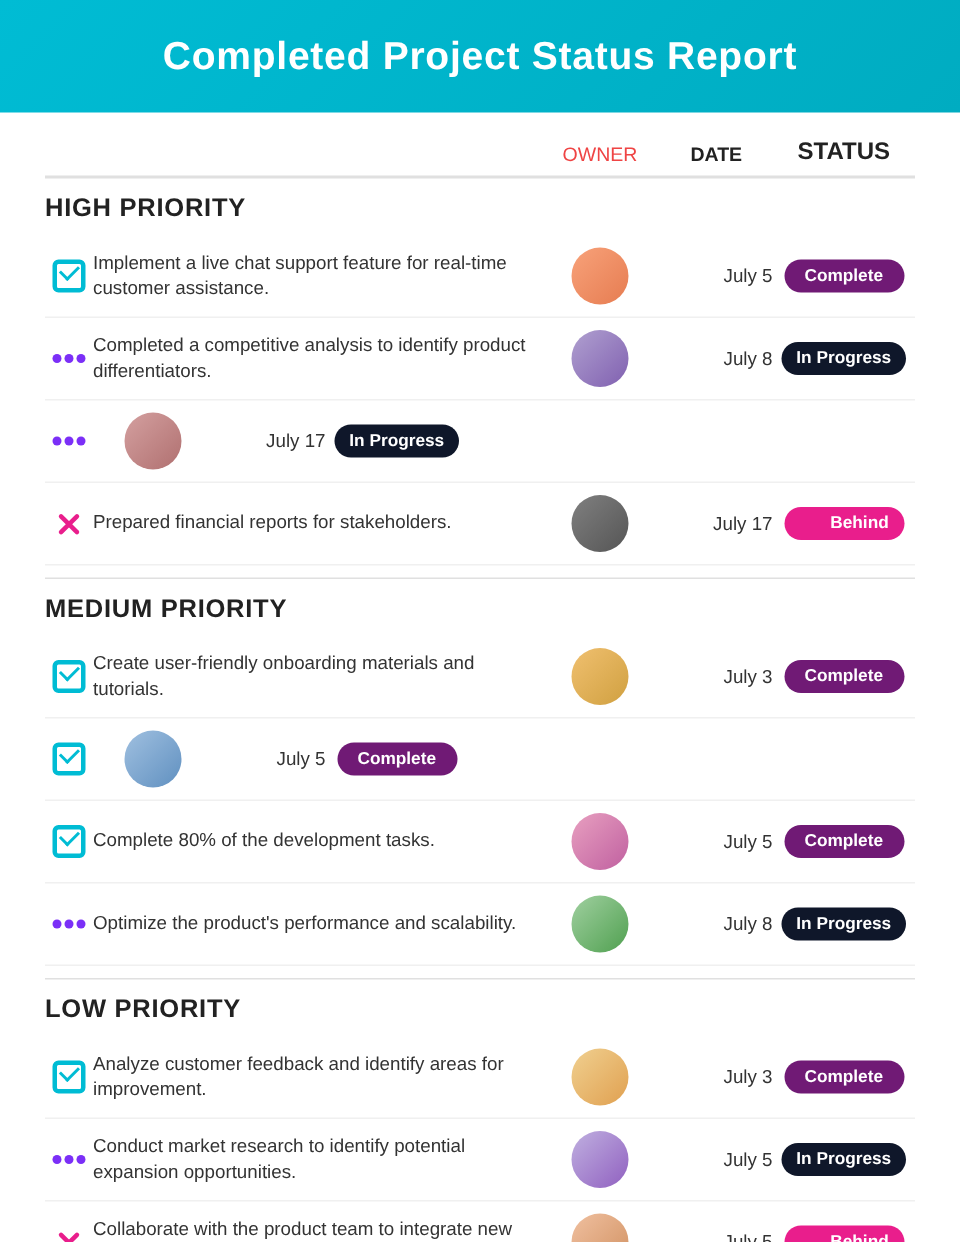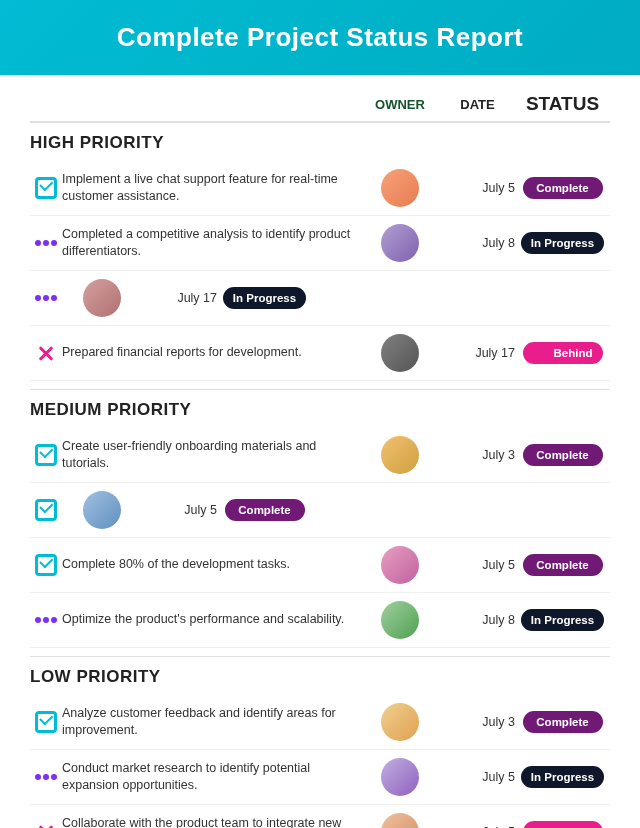--- a/index.html
+++ b/index.html
@@ -37,23 +37,23 @@
       letter-spacing: 0.5px;
     }
     .table-header-row {
       display: flex;
       align-items: center;
       padding-bottom: 6px;
       border-bottom: 2px solid #e0e0e0;
       margin-bottom: 2px;
     }
     .th-task { flex: 1; font-weight: bold; font-size: 13px; color: #222; }
-    .th-owner { width: 80px; text-align: center; font-weight: bold; font-size: 13px; color: #14532d; }
+    .th-owner { width: 80px; text-align: center; font-weight: normal; font-size: 13px; color: #ef4444; }
     .th-date { width: 75px; text-align: center; font-weight: bold; font-size: 13px; color: #222; }
-    .th-status { width: 95px; text-align: center; font-weight: bold; font-size: 19px; color: #222; }
+    .th-status { width: 95px; text-align: center; font-weight: bold; font-size: 16px; color: #222; }
 
     .task-row {
       display: flex;
       align-items: center;
       padding: 8px 0;
       border-bottom: 1px solid #f0f0f0;
     }
     .task-icon {
       width: 32px;
       flex-shrink: 0;
@@ -167,21 +167,21 @@
     .av9 { background: linear-gradient(135deg, #f0d090, #e0a050); }
     .av10 { background: linear-gradient(135deg, #c0b0e0, #9060c0); }
     .av11 { background: linear-gradient(135deg, #f0c0a0, #d09060); }
   </style>
 </head>
 <body>
 
 <div class="page">
 
   <div class="header">
-    <h1>Complete Project Status Report</h1>
+    <h1>Completed Project Status Report</h1>
   </div>
 
   <div class="content">
 
     <div class="table-header-row">
       <div class="th-task"></div>
       <div class="th-owner">OWNER</div>
       <div class="th-date">DATE</div>
       <div class="th-status">STATUS</div>
     </div>
@@ -235,21 +235,21 @@
         <div class="task-date">July 17</div>
         <div class="task-status">
           <span class="badge badge-inprogress">In Progress</span>
         </div>
       </div>
 
       <div class="task-row">
         <div class="task-icon">
               <div class="icon-x"></div>
             </div>
-        <div class="task-text">Prepared financial reports for development.</div>
+        <div class="task-text">Prepared financial reports for stakeholders.</div>
         <div class="task-owner">
               <div class="avatar av4"></div>
             </div>
         <div class="task-date">July 17</div>
         <div class="task-status">
           <span class="badge badge-behind">Behind</span>
         </div>
       </div>
     <div class="section-divider"></div>
         </div>

